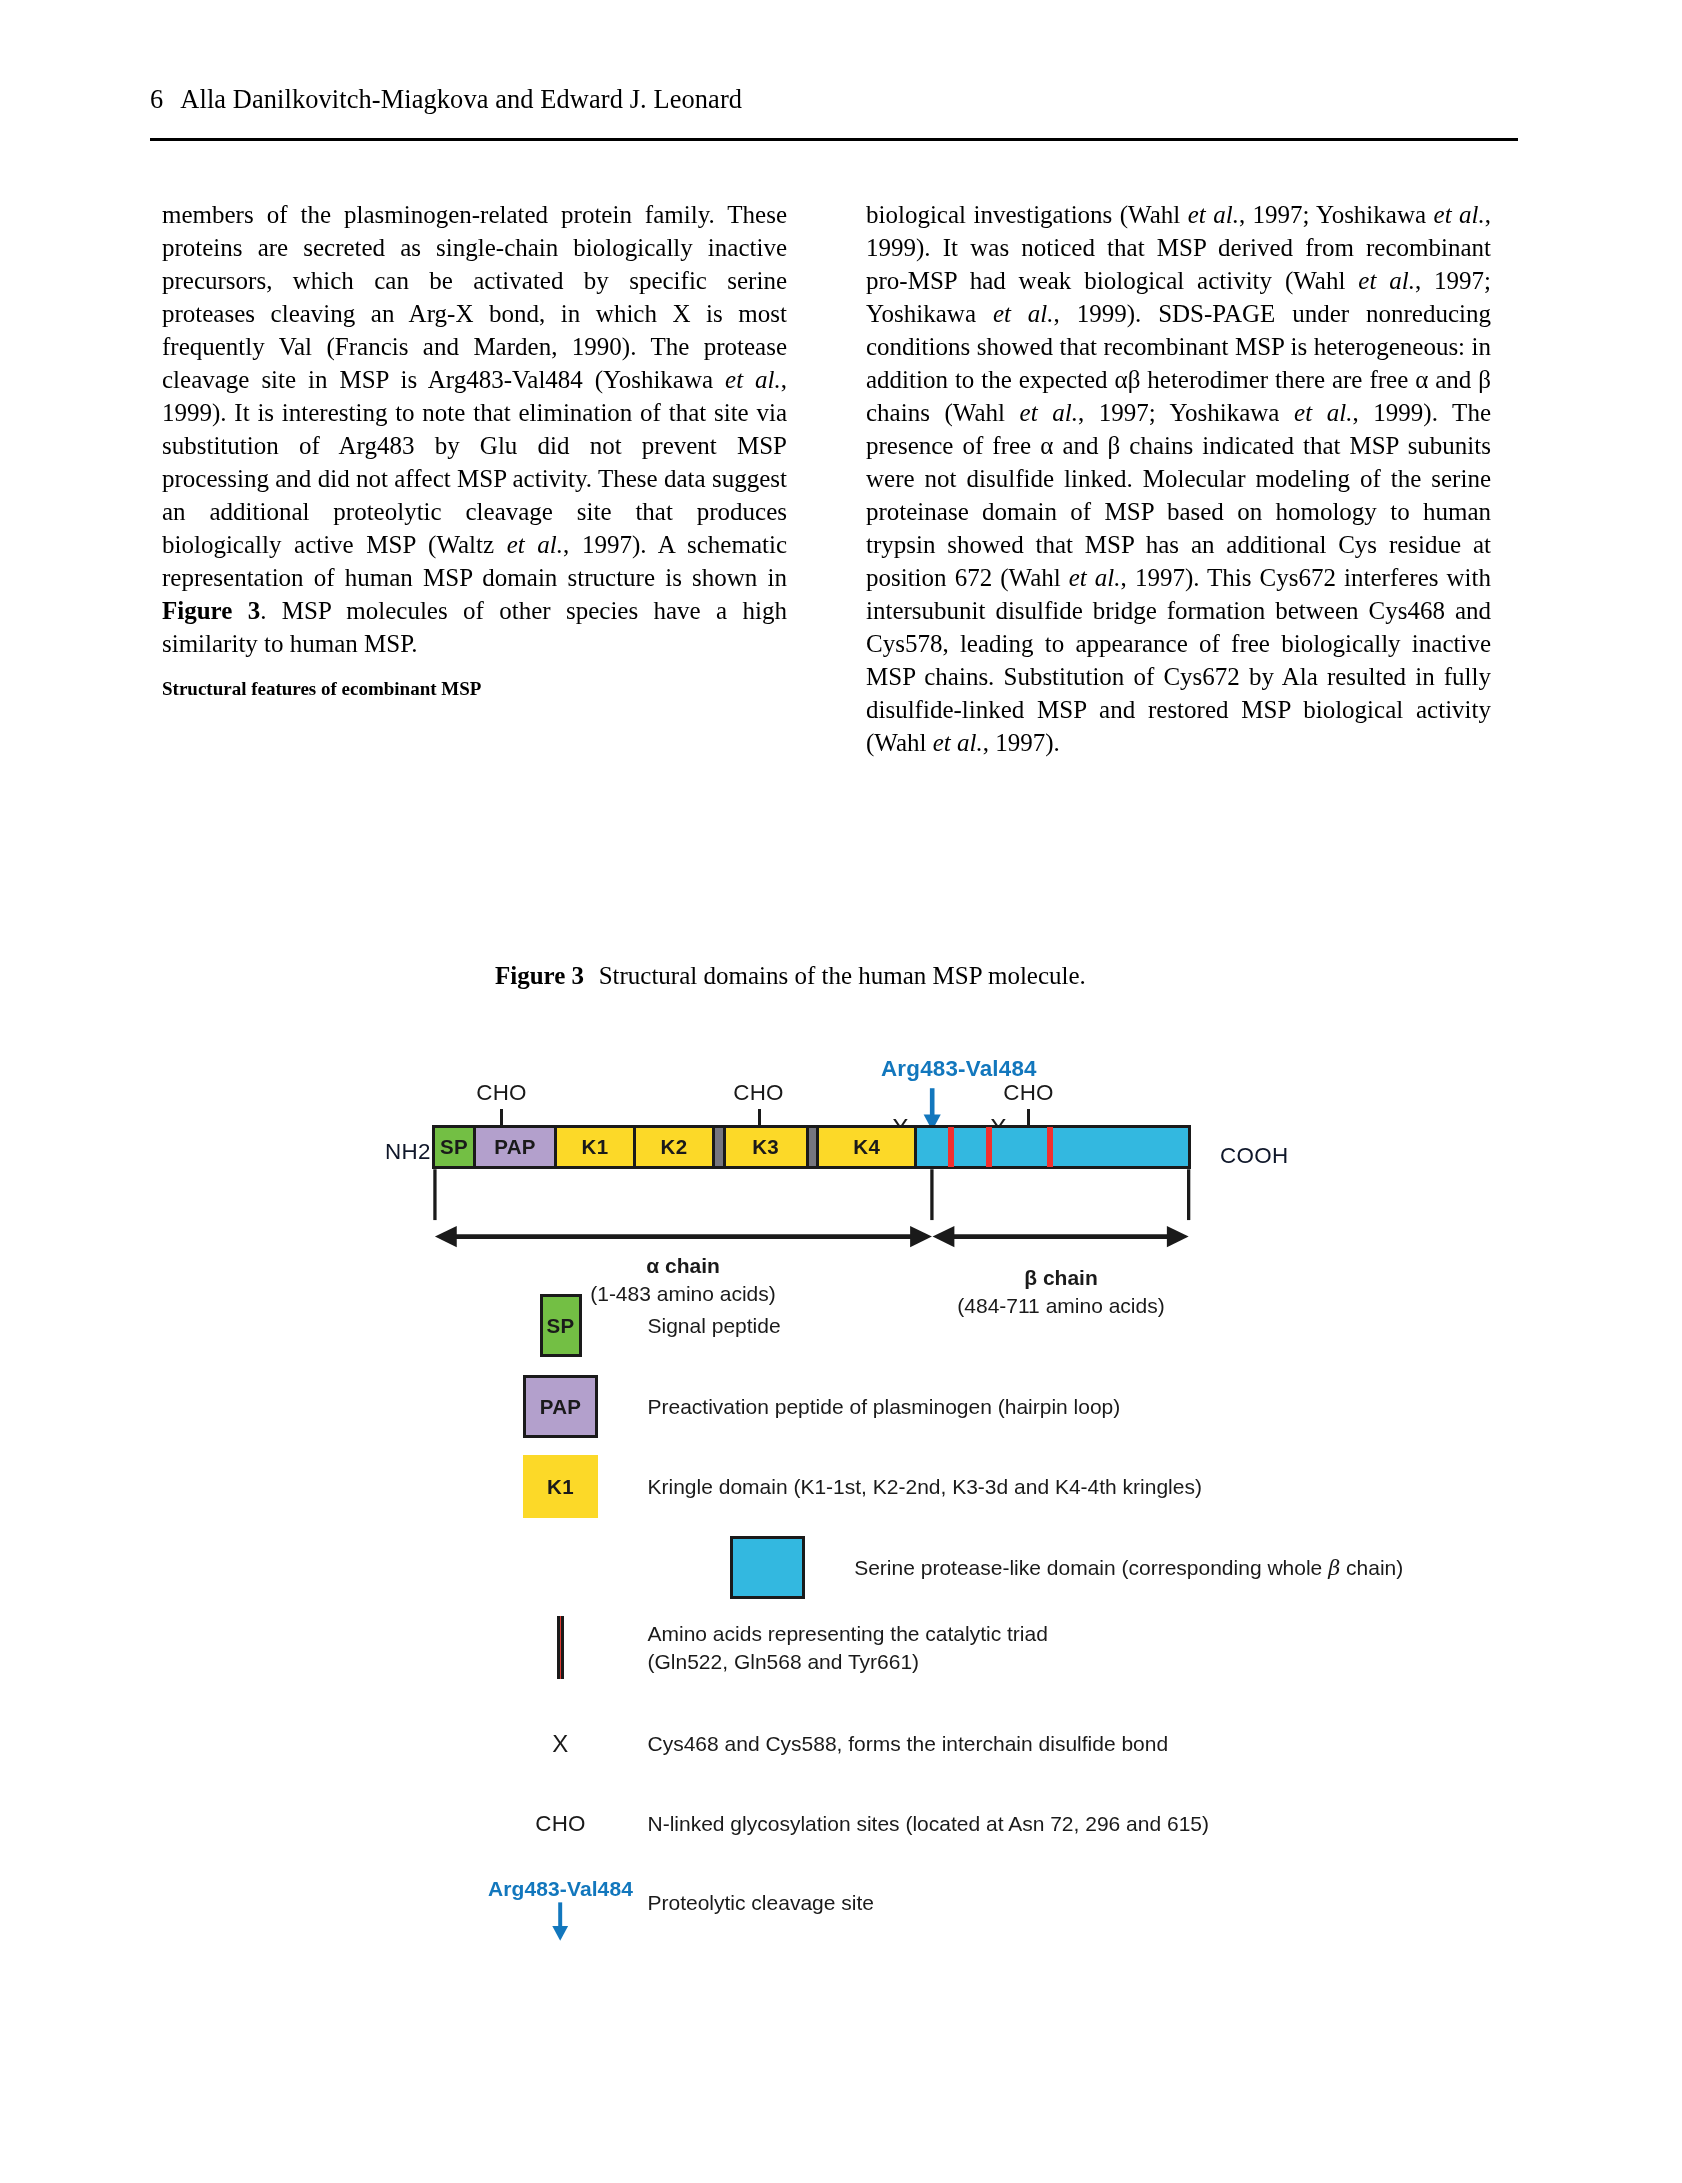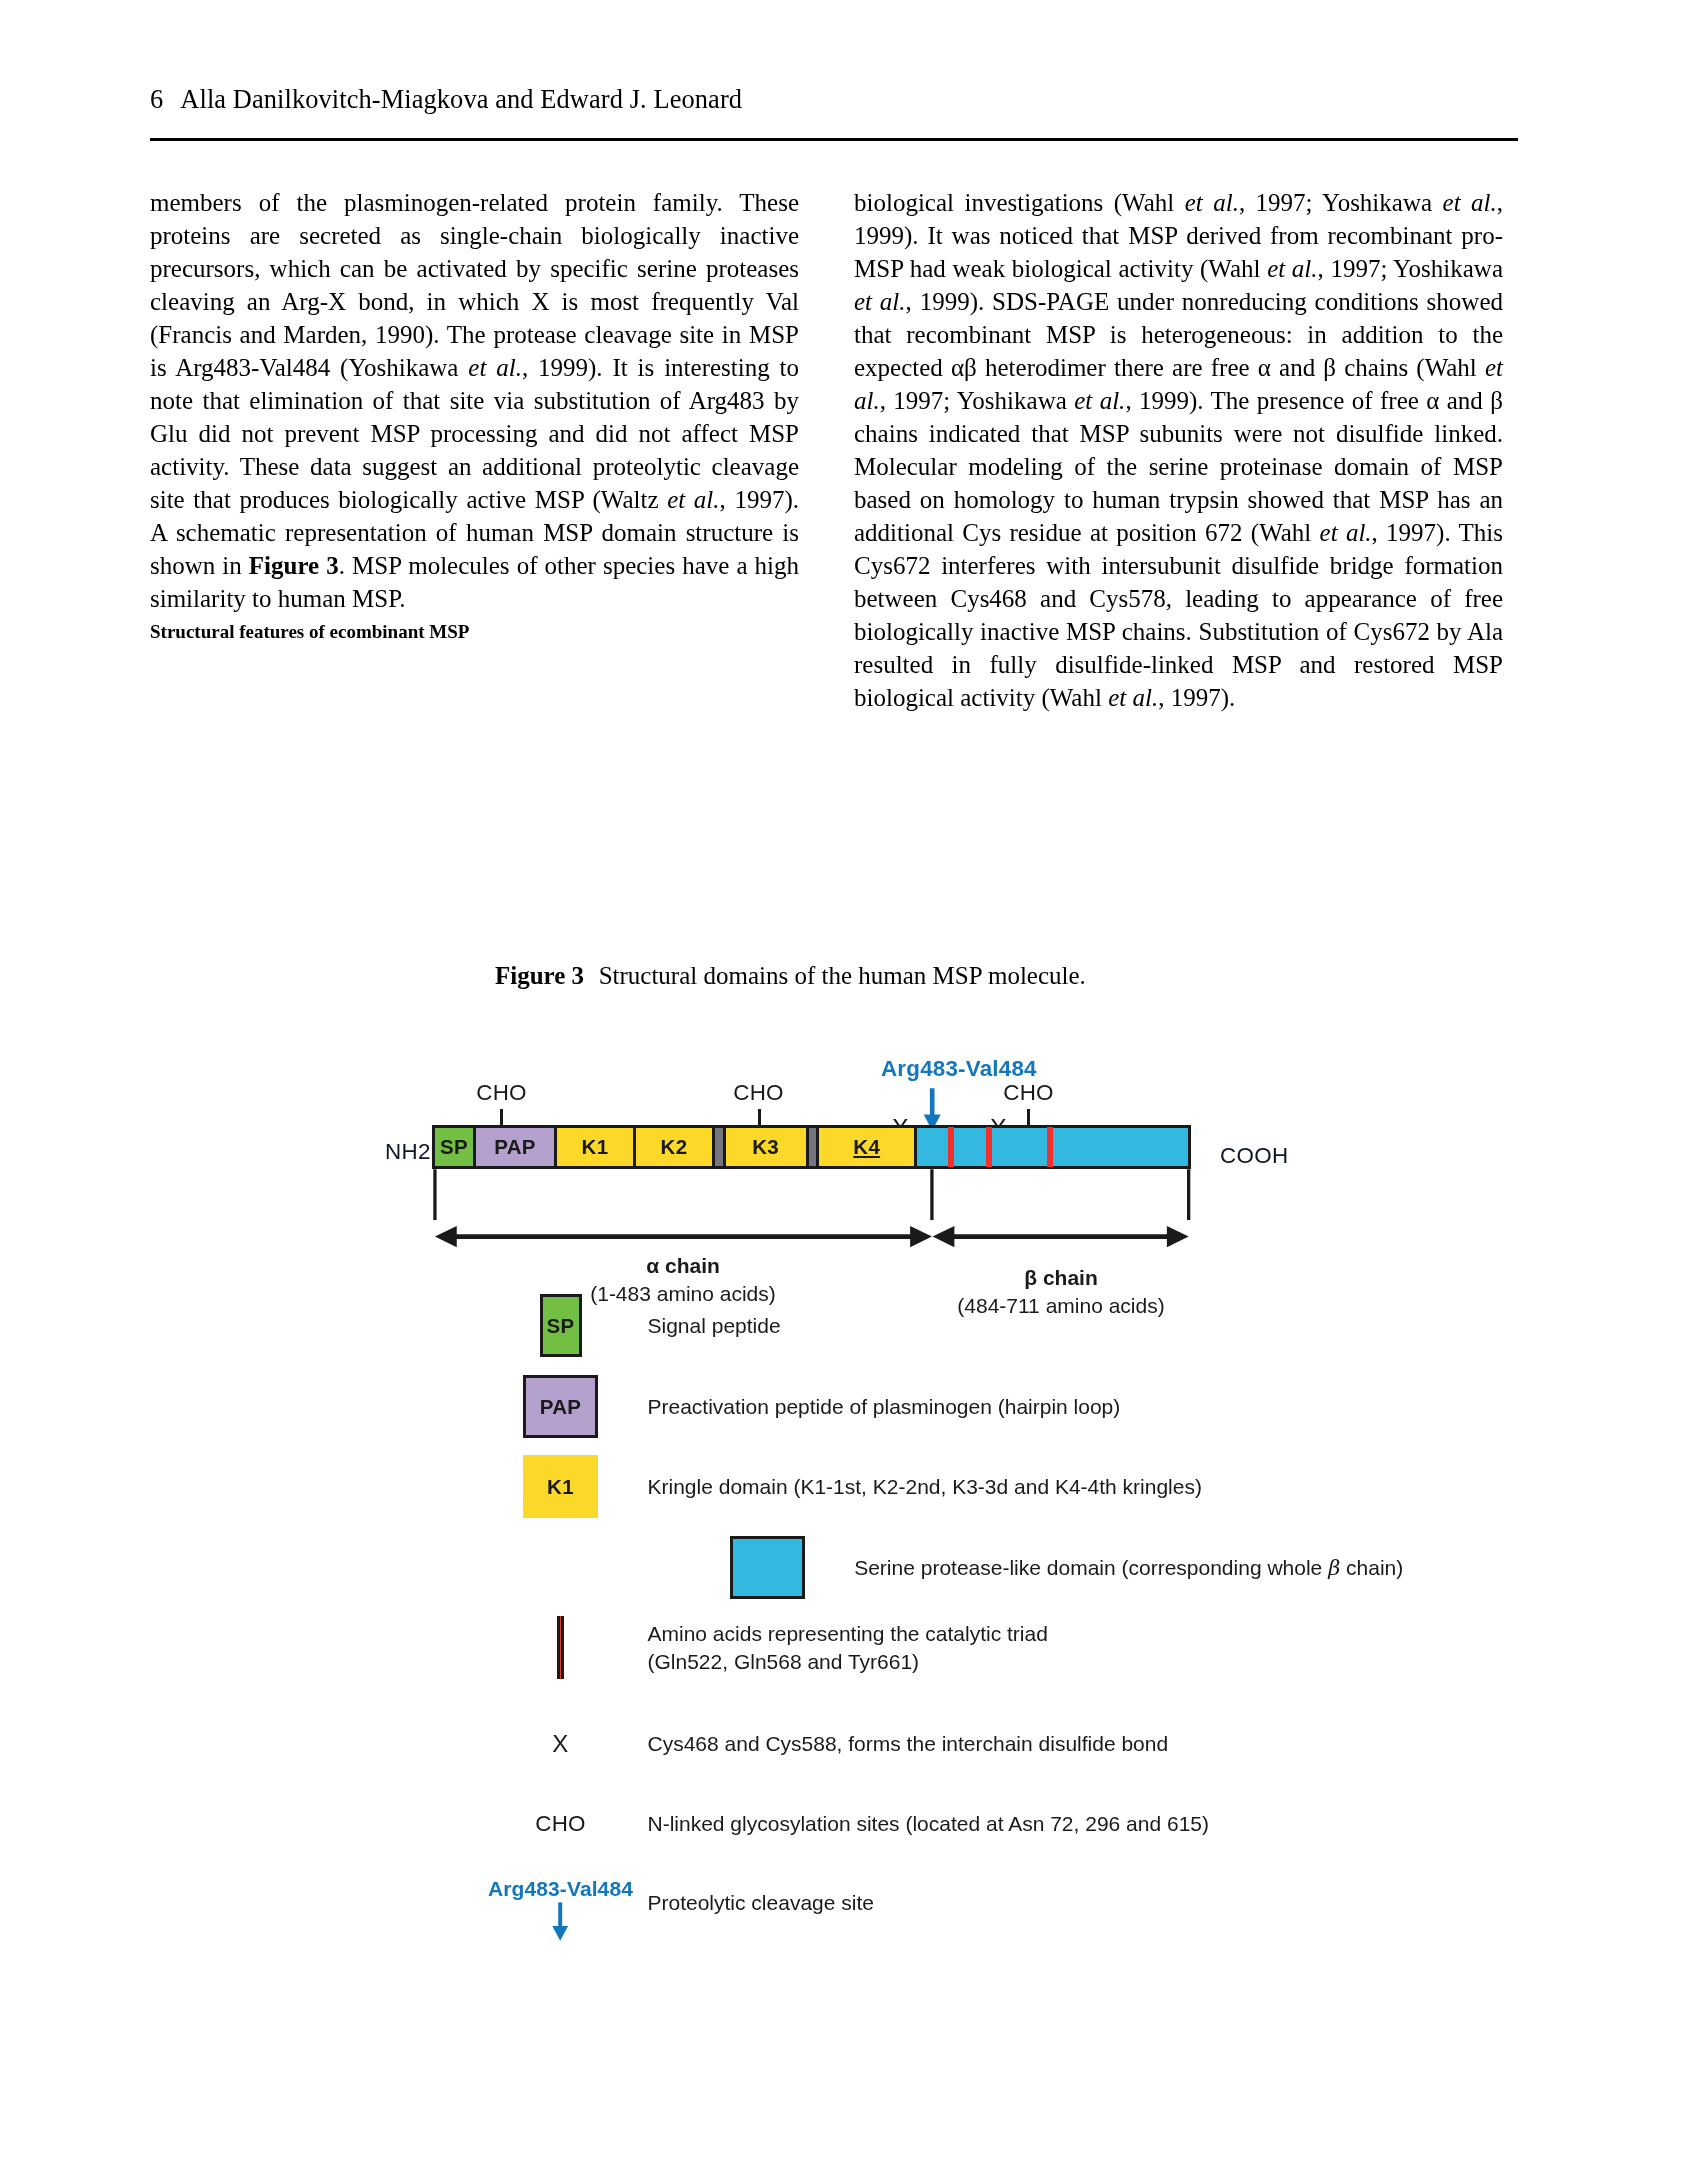--- a/index.html
+++ b/index.html
@@ -48,21 +48,21 @@
     top: 186px;
     width: 649px;
     font-size: 25px;
     line-height: 33px;
     text-align: justify;
     text-justify: inter-word;
   }
   .col.left  { left: 150px; }
   .col.right { left: 854px; }
 
-  .col p { margin: 0; }
+  .col p { margin: 12px; }
 
   .subhead {
     font-weight: bold;
     font-size: 19px;
     line-height: 33px;
     margin: 0;
   }
   .gap-before { margin-top: 33px; }
   .gap-after  { margin-top: 22.4px; }
 
@@ -297,21 +297,21 @@
 
     <div class="bar-wrap">
       <div class="bar">
         <div class="seg sp" style="width:41px;">SP</div>
         <div class="seg pap" style="width:81px;">PAP</div>
         <div class="seg krin" style="width:79px;">K1</div>
         <div class="seg krin" style="width:79px;">K2</div>
         <div class="seg spacer" style="width:10.6px;"></div>
         <div class="seg krin" style="width:83px;">K3</div>
         <div class="seg spacer" style="width:10.6px;"></div>
-        <div class="seg krin" style="width:98px;text-decoration:underline;">K4</div>
+        <div class="seg krin" style="width:98px;">K4</div>
         <div class="seg prot" style="flex:1 1 auto;">
           <span class="triad" style="left:31px;"></span>
           <span class="triad" style="left:69px;"></span>
           <span class="triad" style="left:130px;"></span>
         </div>
       </div>
     </div>
 
     <svg class="chain-area" viewBox="0 0 2550 1560">
 

